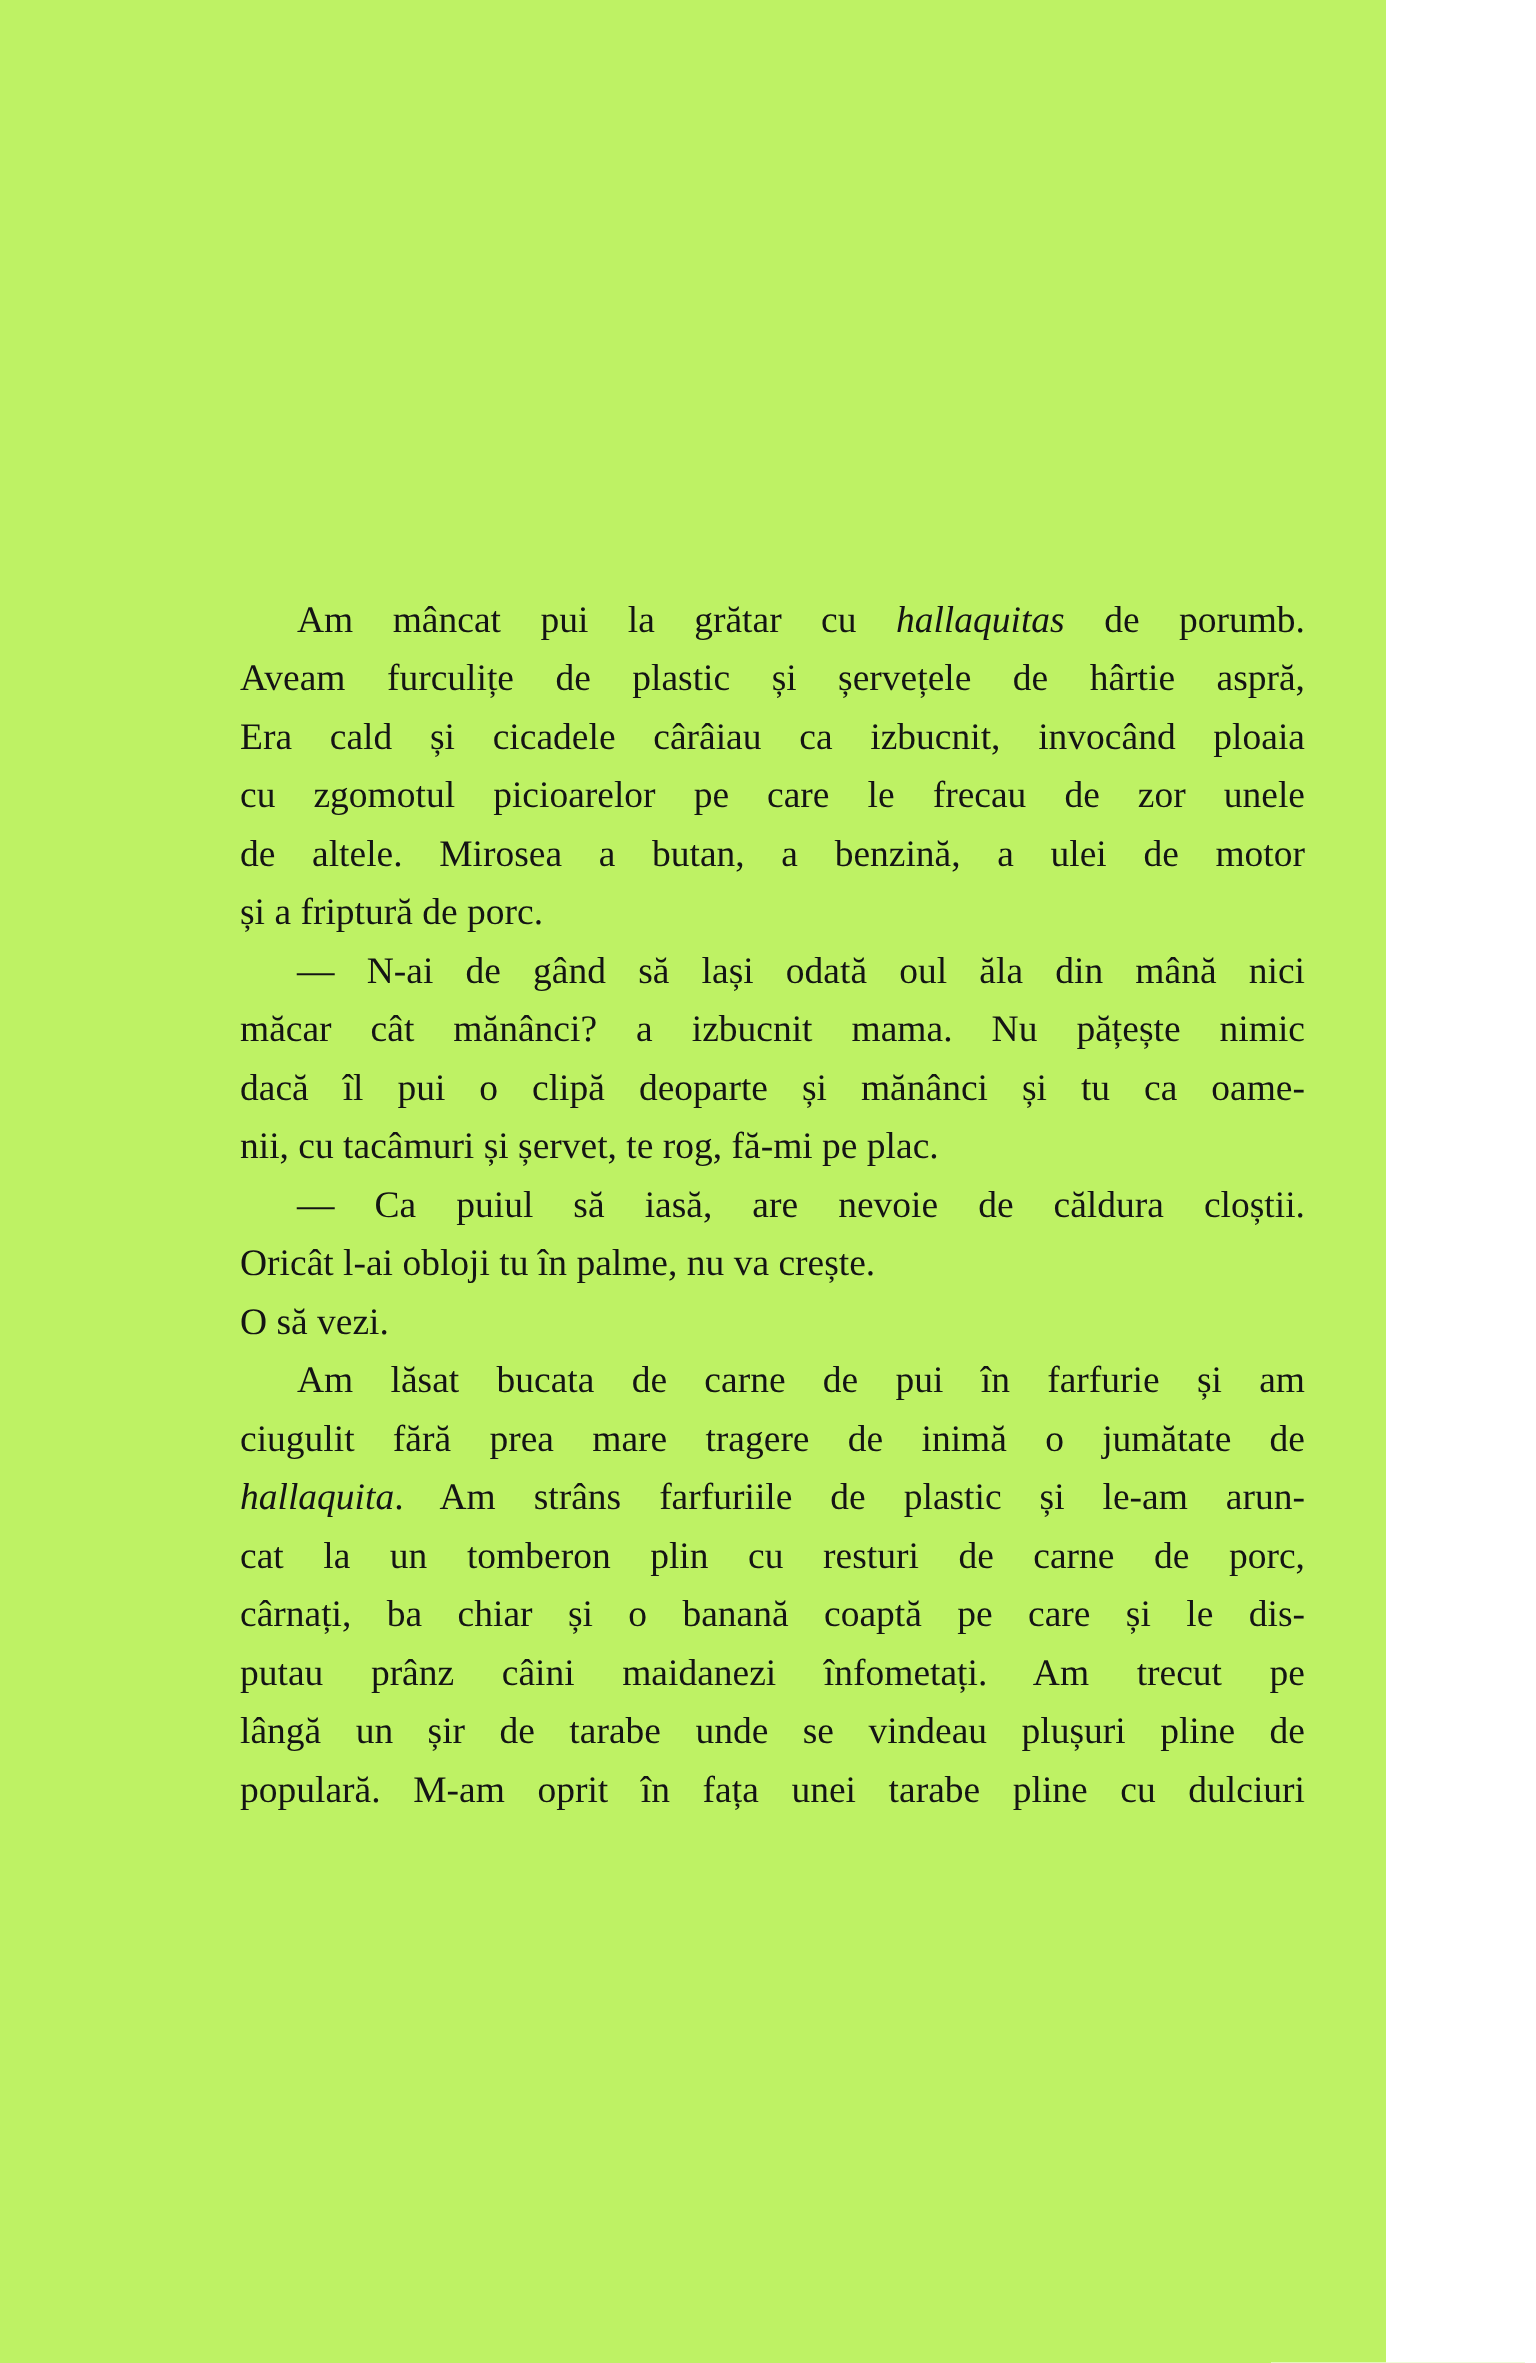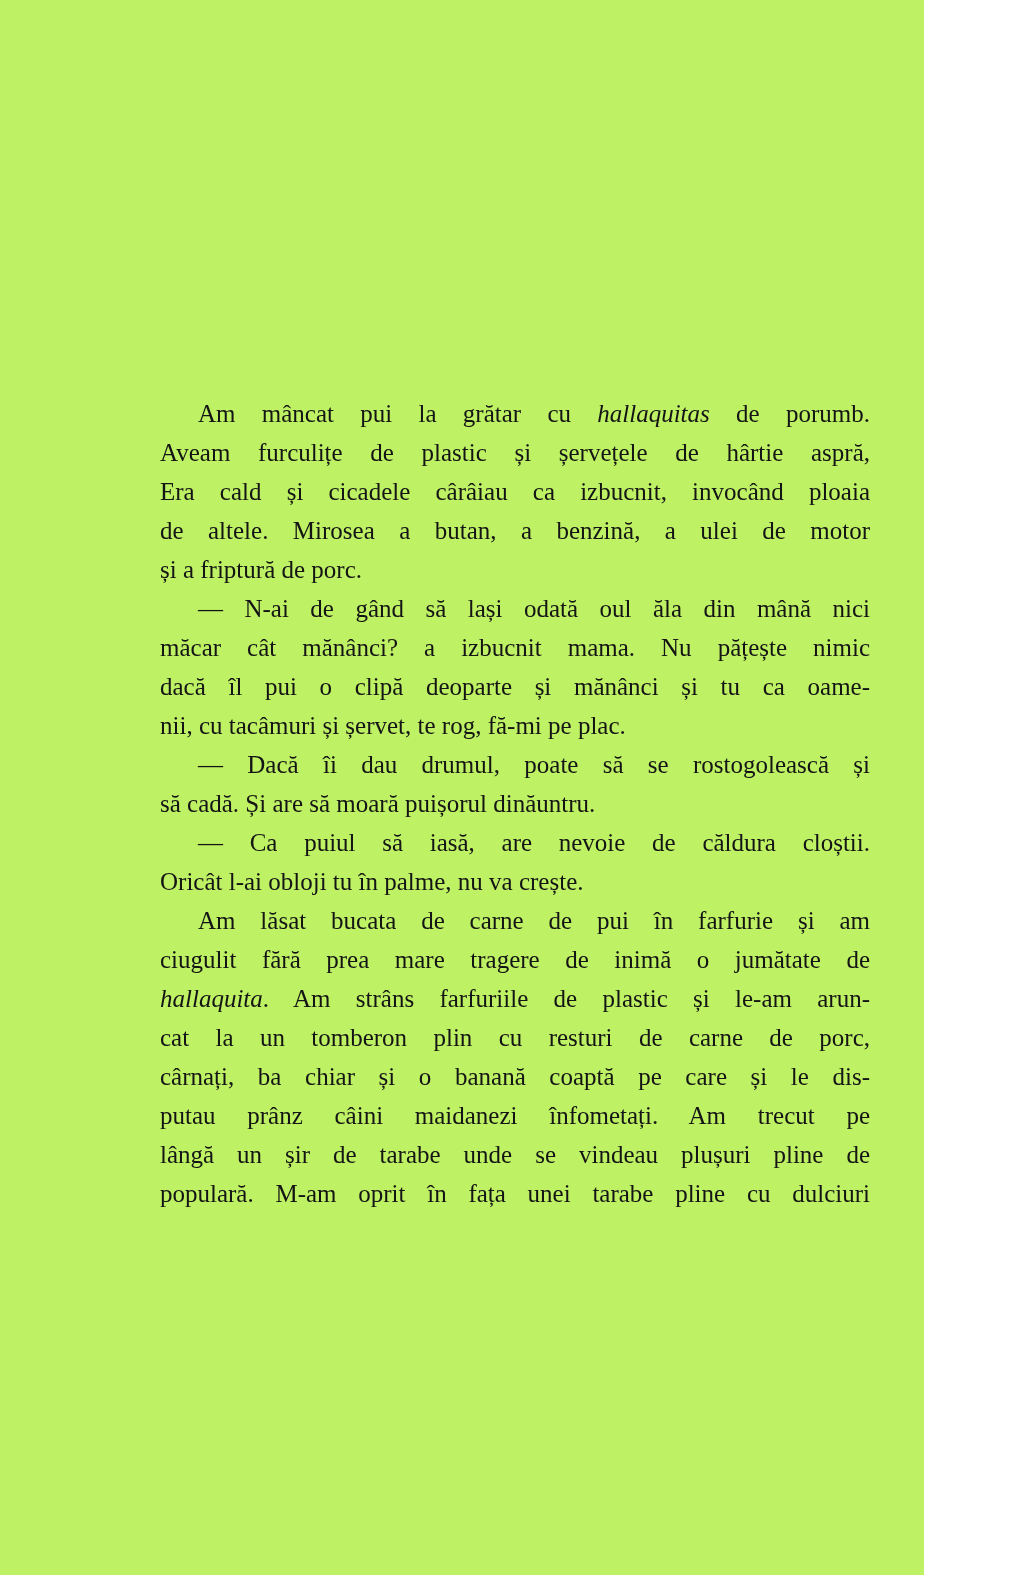--- a/index.html
+++ b/index.html
@@ -45,38 +45,36 @@
 </style>
 </head>
 <body>
 
 <div class="page">
   <div class="text-block">
       <div class="paragraph">
         <div class="line justify indent"><span>Am mâncat pui la grătar cu </span><span class="italic">hallaquitas</span><span> de porumb.</span></div>
         <div class="line justify"><span>Aveam furculițe de plastic și șervețele de hârtie aspră,</span></div>
         <div class="line justify"><span>Era cald și cicadele cârâiau ca izbucnit, invocând ploaia</span></div>
+        <div class="line justify"><span>cu zgomotul picioarelor pe care le frecau de zor unele</span></div>
         <div class="line justify"><span>de altele. Mirosea a butan, a benzină, a ulei de motor</span></div>
         <div class="line"><span>și a friptură de porc.</span></div>
       </div>
       <div class="paragraph">
         <div class="line justify indent"><span>— N-ai de gând să lași odată oul ăla din mână nici</span></div>
         <div class="line justify"><span>măcar cât mănânci? a izbucnit mama. Nu pățește nimic</span></div>
         <div class="line justify"><span>dacă îl pui o clipă deoparte și mănânci și tu ca oame-</span></div>
         <div class="line"><span>nii, cu tacâmuri și șervet, te rog, fă-mi pe plac.</span></div>
       </div>
       <div class="paragraph">
-        <div class="line justify indent"><span>— Dacă îi dau drumul, poate să se rostogolească și</span></div>
-        <div class="line"><span>să cadă. Și are să moară puișorul dinăuntru.</span></div>
-      </div>
-      <div class="paragraph">
         <div class="line justify indent"><span>— Ca puiul să iasă, are nevoie de căldura cloștii.</span></div>
         <div class="line"><span>Oricât l-ai obloji tu în palme, nu va crește.</span></div>
       </div>
       <div class="paragraph">
+        <div class="line"><span>O să vezi.</span></div>
       </div>
       <div class="paragraph">
         <div class="line justify indent"><span>Am lăsat bucata de carne de pui în farfurie și am</span></div>
         <div class="line justify"><span>ciugulit fără prea mare tragere de inimă o jumătate de</span></div>
         <div class="line justify"><span class="italic">hallaquita</span><span>. Am strâns farfuriile de plastic și le-am arun-</span></div>
         <div class="line justify"><span>cat la un tomberon plin cu resturi de carne de porc,</span></div>
         <div class="line justify"><span>cârnați, ba chiar și o banană coaptă pe care și le dis-</span></div>
         <div class="line justify"><span>putau prânz câini maidanezi înfometați. Am trecut pe</span></div>
         <div class="line justify"><span>lângă un șir de tarabe unde se vindeau plușuri pline de</span></div>
         <div class="line justify"><span>populară. M-am oprit în fața unei tarabe pline cu dulciuri</span></div>

